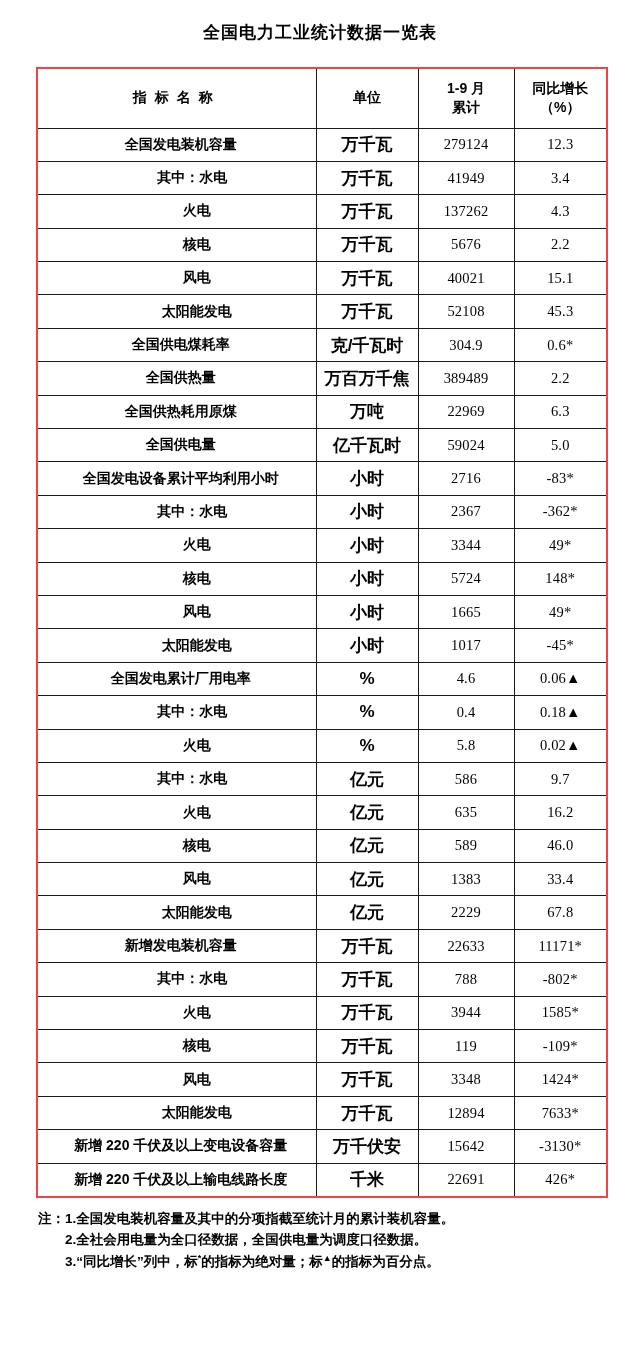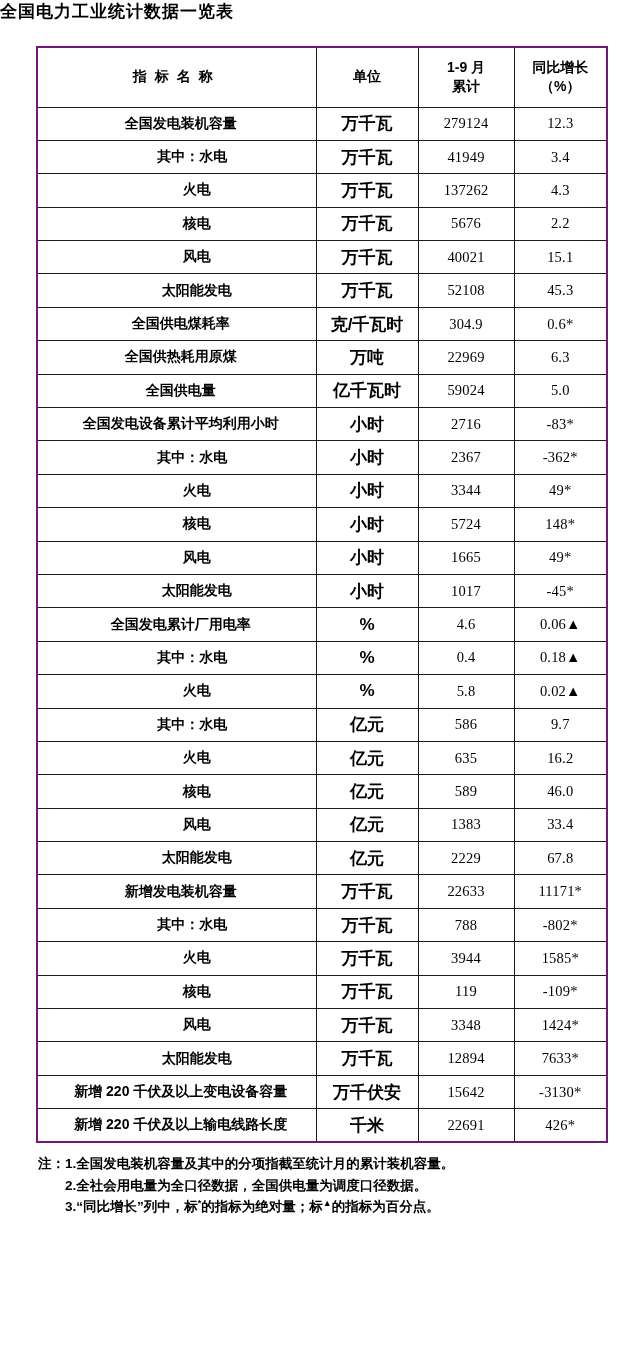--- a/index.html
+++ b/index.html
@@ -4,31 +4,32 @@
 <style>
   * { box-sizing: border-box; }
   html, body {
     margin: 0; padding: 0;
     width: 640px; height: 1354px;
     background: #ffffff; color: #000;
     font-family: "Liberation Sans", sans-serif;
   }
   .page { width: 640px; height: 1354px; overflow: hidden; }
   .title {
-    text-align: left;
+    padding-top: 21px;
+    text-align: center;
     font-size: 17px;
     font-weight: bold;
     letter-spacing: 1px;
   }
   table.stats {
     border-collapse: collapse;
     table-layout: fixed;
     width: 570px;
     margin: 23px 0 0 36px;
-    border: 2px solid #701a75;
+    border: 2px solid #ef4444;
   }
   .stats th, .stats td {
     border: 1.5px solid #1a1a1a;
     padding: 0;
     vertical-align: middle;
     overflow: hidden;
     white-space: nowrap;
   }
   .stats thead th { height: 60px; font-size: 14px; font-weight: bold; text-align: center; }
   .stats thead .hline { line-height: 19px; }
@@ -120,20 +121,26 @@
           <td class="c-val">52108</td>
           <td class="c-gro">45.3</td>
         </tr>
         <tr>
           <td class="c-ind ind0">全国供电煤耗率</td>
           <td class="c-unit">克/千瓦时</td>
           <td class="c-val">304.9</td>
           <td class="c-gro">0.6*</td>
         </tr>
         <tr>
+          <td class="c-ind ind0">全国供热量</td>
+          <td class="c-unit">万百万千焦</td>
+          <td class="c-val">389489</td>
+          <td class="c-gro">2.2</td>
+        </tr>
+        <tr>
           <td class="c-ind ind0">全国供热耗用原煤</td>
           <td class="c-unit">万吨</td>
           <td class="c-val">22969</td>
           <td class="c-gro">6.3</td>
         </tr>
         <tr>
           <td class="c-ind ind0">全国供电量</td>
           <td class="c-unit">亿千瓦时</td>
           <td class="c-val">59024</td>
           <td class="c-gro">5.0</td>

